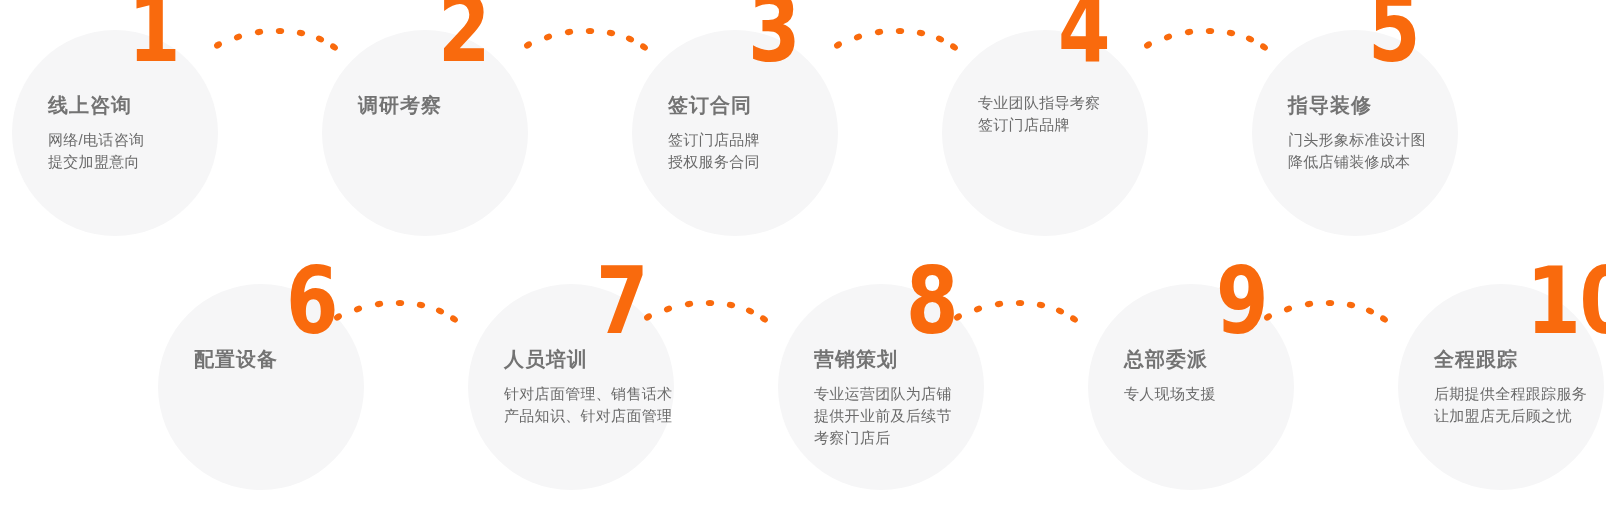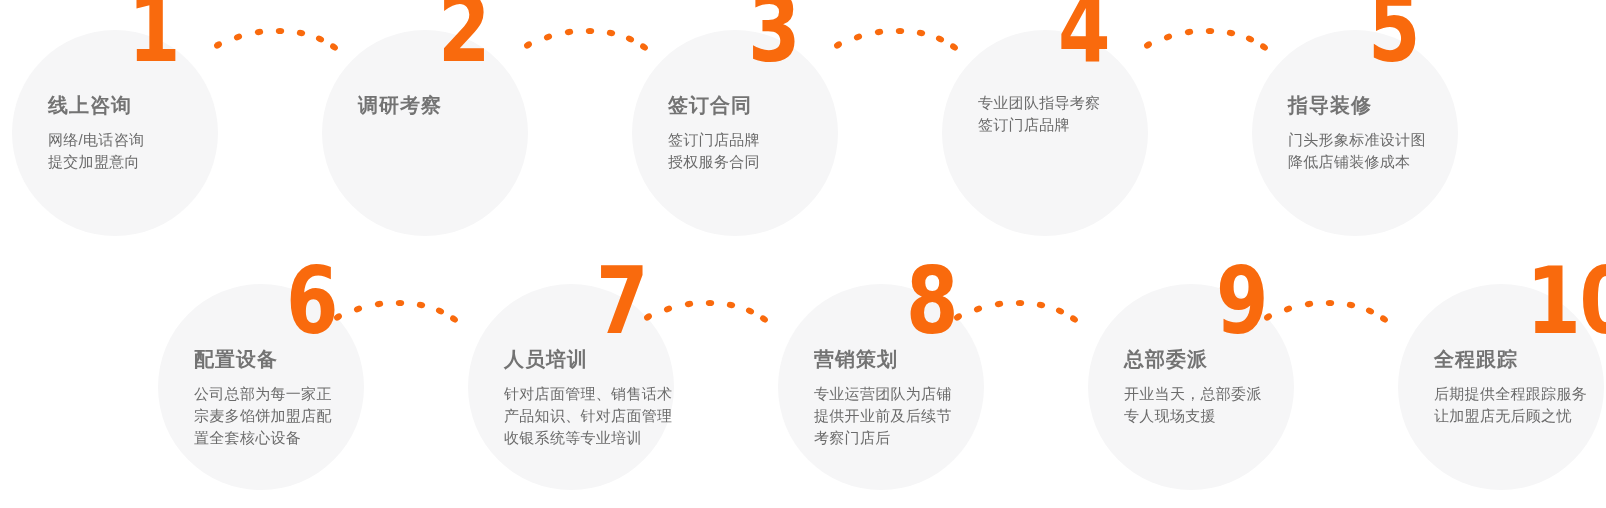--- a/index.html
+++ b/index.html
@@ -222,25 +222,20 @@
           </ul>
         </div>
       </div>
     </div>
   <div class="row row-bottom">
       <div class="step" style="left: 146px;">
         <div class="step-circle"></div>
         <div class="step-number">6</div>
         <div class="step-text">
           <div class="step-title">配置设备</div>
-          <ul class="step-desc">
-            <li>公司总部为每一家正</li>
-            <li>宗麦多馅饼加盟店配</li>
-            <li>置全套核心设备</li>
-          </ul>
         </div>
       </div>
       <div class="connector" style="left: 332px;">
         <svg width="124" height="40" viewBox="0 0 124 40">
           <ellipse cx="6" cy="27" rx="4.2" ry="3.1" fill="#f96a0d" transform="rotate(-32 6 27)"></ellipse>
           <ellipse cx="26" cy="19" rx="4.2" ry="3.1" fill="#f96a0d" transform="rotate(-22 26 19)"></ellipse>
           <ellipse cx="47" cy="14" rx="4.2" ry="3.1" fill="#f96a0d" transform="rotate(-12 47 14)"></ellipse>
           <ellipse cx="68" cy="13" rx="4.2" ry="3.1" fill="#f96a0d" transform="rotate(0 68 13)"></ellipse>
           <ellipse cx="89" cy="15" rx="4.2" ry="3.1" fill="#f96a0d" transform="rotate(12 89 15)"></ellipse>
           <ellipse cx="108" cy="21" rx="4.2" ry="3.1" fill="#f96a0d" transform="rotate(24 108 21)"></ellipse>
@@ -248,21 +243,20 @@
         </svg>
       </div>
       <div class="step" style="left: 456px;">
         <div class="step-circle"></div>
         <div class="step-number">7</div>
         <div class="step-text">
           <div class="step-title">人员培训</div>
           <ul class="step-desc">
             <li>针对店面管理、销售话术</li>
             <li>产品知识、针对店面管理</li>
-            <li>收银系统等专业培训</li>
           </ul>
         </div>
       </div>
       <div class="connector" style="left: 642px;">
         <svg width="124" height="40" viewBox="0 0 124 40">
           <ellipse cx="6" cy="27" rx="4.2" ry="3.1" fill="#f96a0d" transform="rotate(-32 6 27)"></ellipse>
           <ellipse cx="26" cy="19" rx="4.2" ry="3.1" fill="#f96a0d" transform="rotate(-22 26 19)"></ellipse>
           <ellipse cx="47" cy="14" rx="4.2" ry="3.1" fill="#f96a0d" transform="rotate(-12 47 14)"></ellipse>
           <ellipse cx="68" cy="13" rx="4.2" ry="3.1" fill="#f96a0d" transform="rotate(0 68 13)"></ellipse>
           <ellipse cx="89" cy="15" rx="4.2" ry="3.1" fill="#f96a0d" transform="rotate(12 89 15)"></ellipse>
@@ -292,21 +286,20 @@
           <ellipse cx="108" cy="21" rx="4.2" ry="3.1" fill="#f96a0d" transform="rotate(24 108 21)"></ellipse>
           <ellipse cx="122" cy="29" rx="4.2" ry="3.1" fill="#f96a0d" transform="rotate(34 122 29)"></ellipse>
         </svg>
       </div>
       <div class="step" style="left: 1076px;">
         <div class="step-circle"></div>
         <div class="step-number">9</div>
         <div class="step-text">
           <div class="step-title">总部委派</div>
           <ul class="step-desc">
-            <li>开业当天，总部委派</li>
             <li>专人现场支援</li>
           </ul>
         </div>
       </div>
       <div class="connector" style="left: 1262px;">
         <svg width="124" height="40" viewBox="0 0 124 40">
           <ellipse cx="6" cy="27" rx="4.2" ry="3.1" fill="#f96a0d" transform="rotate(-32 6 27)"></ellipse>
           <ellipse cx="26" cy="19" rx="4.2" ry="3.1" fill="#f96a0d" transform="rotate(-22 26 19)"></ellipse>
           <ellipse cx="47" cy="14" rx="4.2" ry="3.1" fill="#f96a0d" transform="rotate(-12 47 14)"></ellipse>
           <ellipse cx="68" cy="13" rx="4.2" ry="3.1" fill="#f96a0d" transform="rotate(0 68 13)"></ellipse>

